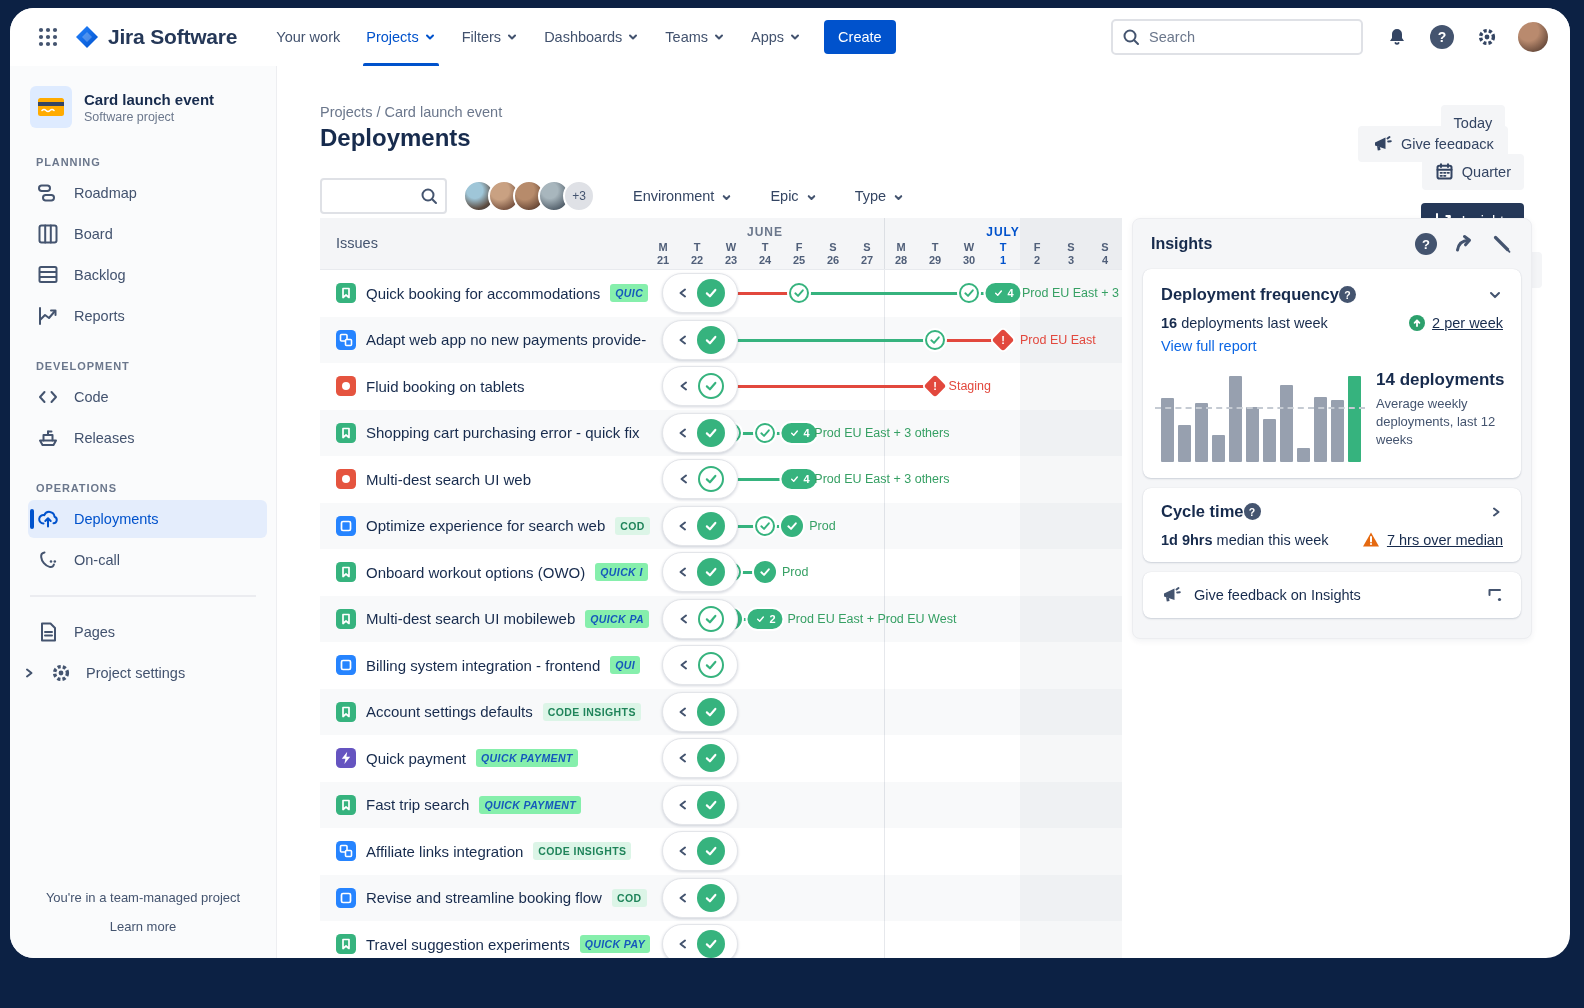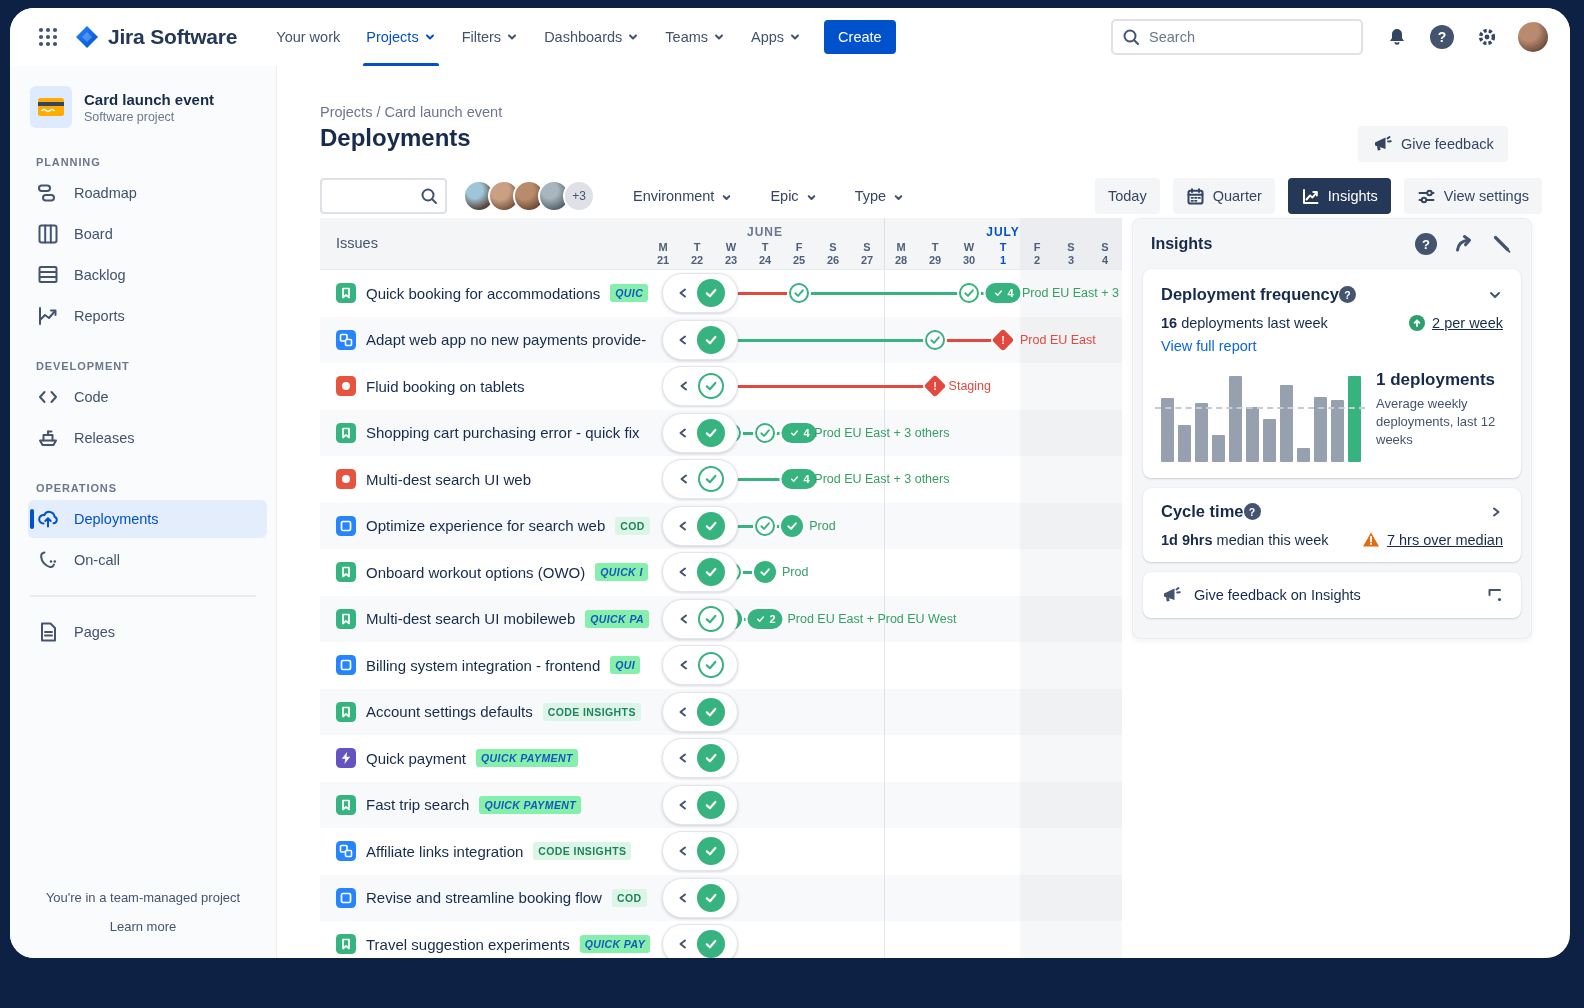--- a/index.html
+++ b/index.html
@@ -52,21 +52,21 @@
   
   .filter-row { position:absolute; left:310px; top:170px; width:1222px; height:36px; display:flex; align-items:center; z-index:10; }
   .f-search { position:relative; width:127px; height:36px; flex:none; }
   .f-search input { width:100%; height:100%; border:2px solid #DFE1E6; border-radius:4px; padding:0 30px 0 8px; font-size:14px; outline:none; background:#fff; font-family:inherit; }
   .f-search .mag { position:absolute; right:8px; top:8px; }
   .avatars { display:flex; align-items:center; margin-left:16px; }
   .avatars .av { width:32px; height:32px; border-radius:50%; border:2px solid #fff; margin-left:-7px; cursor:pointer; }
   .avatars .av:first-child { margin-left:0; }
   .av-more { width:32px; height:32px; border-radius:50%; border:2px solid #fff; background:#DFE1E6; color:#44546F; font-size:12px; display:flex; align-items:center; justify-content:center; margin-left:-7px; cursor:pointer; }
   .f-drop { display:flex; align-items:baseline; gap:7px; font-size:14.5px; color:#344563; margin-left:38px; cursor:pointer; }
-  .f-btns { margin-left:auto; display:flex; align-items:center; gap:13px; }
+  .f-btns { margin-left:auto; display:flex; align-items:center; gap:13px;flex-direction:column; }
   .g-btn { height:36px; display:flex; align-items:center; gap:8px; background:#F4F5F7; border:none; border-radius:4px; padding:0 13px; font-size:14.5px; font-weight:500; color:#344563; cursor:pointer; font-family:inherit; }
   .g-btn.dark { background:#253858; color:#fff; }
 
   
   .timeline { position:absolute; left:310px; top:210px; width:802px; bottom:0; overflow:hidden; z-index:5; background:#fff; }
   .tl-future { position:absolute; left:700px; right:0; top:0; bottom:0; background:rgba(9,30,66,0.035); z-index:0; }
   .tl-month-div { position:absolute; left:564px; top:0; bottom:0; width:1px; background:#E6E8EC; z-index:0; }
   .tl-header { position:relative; height:52px; background:rgba(9,30,66,0.045); border-bottom:1px solid #E8EAEE; z-index:1; }
   .tl-issues-h { position:absolute; left:16px; top:17px; font-size:14.5px; color:#44546F; }
   .tl-mon { position:absolute; top:7px; transform:translateX(-50%); font-size:12px; font-weight:700; letter-spacing:1px; color:#6B778C; }
@@ -334,20 +334,34 @@
     <div id="side-extra">
         <div class="side-item">
           <span>
             <svg width="24" height="24" viewBox="0 0 24 24" fill="none" xmlns="http://www.w3.org/2000/svg">
               <path d="M6 3.5 H14.5 L19 8 V20.5 H6 Z" stroke="#44546F" stroke-width="2" stroke-linecap="round" stroke-linejoin="round" fill="none"></path>
               <path d="M9 12 H16 M9 15.5 H16" stroke="#44546F" stroke-width="2" stroke-linecap="round" stroke-linejoin="round" fill="none"></path>
             </svg>
           </span>
           <span class="lbl">Pages</span>
         </div>
+        <div class="side-item">
+          <span style="margin-left:-14px">
+            <svg width="14" height="14" viewBox="0 0 14 14" fill="none" xmlns="http://www.w3.org/2000/svg">
+              <path d="M5 3.5 L9.5 7 L5 10.5" stroke="#44546F" stroke-width="2" stroke-linecap="round" stroke-linejoin="round" fill="none"></path>
+            </svg>
+          </span>
+          <span>
+            <svg width="22" height="22" viewBox="0 0 22 22" fill="none" xmlns="http://www.w3.org/2000/svg">
+              <circle cx="11" cy="11" r="6.4" stroke="#44546F" stroke-width="3.4" stroke-dasharray="3.1 2.1" fill="none"></circle>
+              <circle cx="11" cy="11" r="2.4" fill="#44546F"></circle>
+            </svg>
+          </span>
+          <span class="lbl">Project settings</span>
+        </div>
       </div>
     <div class="side-foot">
       <div class="l1">You're in a team-managed project</div>
       <div class="l2">Learn more</div>
     </div>
   </div>
 
   <div class="breadcrumb">
     <span class="crumb">Projects</span>
     <span> / </span>
@@ -985,21 +999,21 @@
             <div class="bar" style="height: 86px;"></div>
             <div class="bar" style="height: 55px;"></div>
             <div class="bar" style="height: 43px;"></div>
             <div class="bar" style="height: 77px;"></div>
             <div class="bar" style="height: 14px;"></div>
             <div class="bar" style="height: 65px;"></div>
             <div class="bar" style="height: 62px;"></div>
             <div class="bar hl" style="height: 86px;"></div>
           </div>
         <div class="chart-txt">
-          <div class="big">1 deployments</div>
+          <div class="big">14 deployments</div>
           <div class="cap">Average weekly deployments, last 12 weeks</div>
         </div>
       </div>
     </div>
 
     <div class="ins-card" style="padding:14px 18px;">
       <div class="card-trow">
         <span class="card-title">Cycle time</span>
         <div class="qcirc sm">?</div>
         <span class="spacer"></span>

